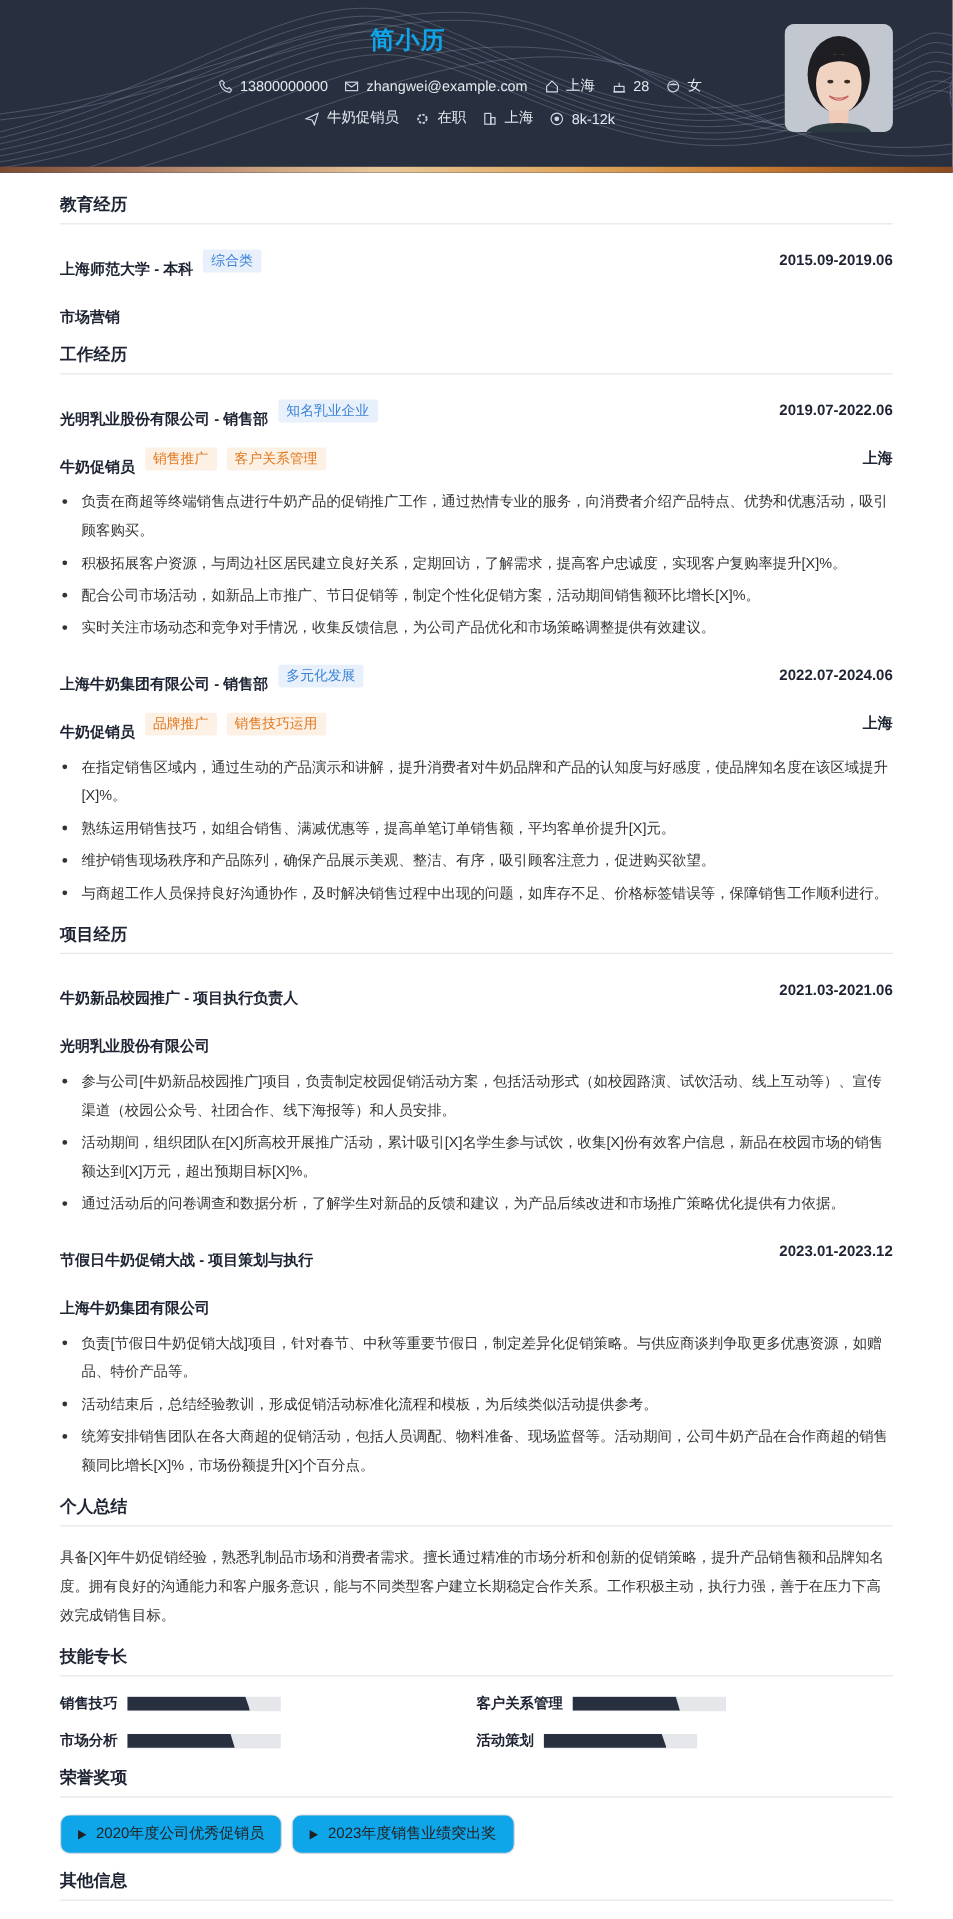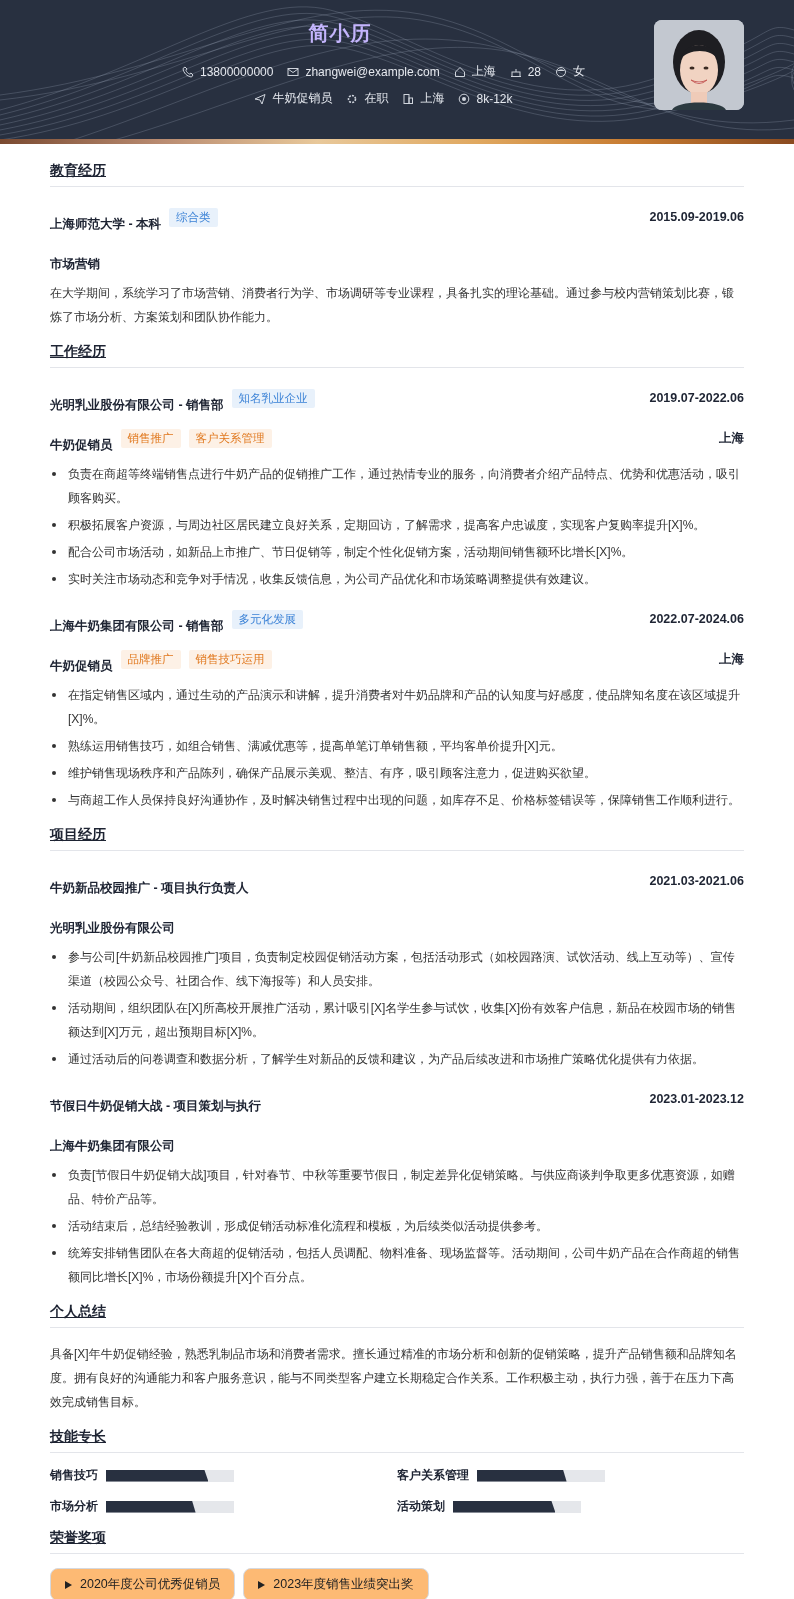--- a/index.html
+++ b/index.html
@@ -10,41 +10,41 @@
     position: relative; width: 794px; height: 144px;
     background: #283040; overflow: hidden;
   }
   .header svg.waves { position: absolute; left: 0; top: 0; }
   .header .stripe {
     position: absolute; left: 0; bottom: 0; width: 100%; height: 5px;
     background: linear-gradient(90deg, #7a4a30 0%, #b88a70 20%, #e8c89a 40%, #e0a860 60%, #c67a30 80%, #8a4a20 100%);
   }
   .header .name {
     position: absolute; top: 20px; left: 0; width: 680px; text-align: center;
-    color: #c4b5fd; font-size: 20px; font-weight: bold; letter-spacing: 1px;
+    color: #0ea5e9; font-size: 20px; font-weight: bold; letter-spacing: 1px;
   }
   .info-row {
     position: absolute; left: 0; width: 767px; display: flex; justify-content: center; gap: 14px;
     color: #e6e9ef; font-size: 12px;
   }
   .info-row.r1 { top: 63px; }
   .info-row.r2 { top: 90px; }
   .info-item { display: flex; align-items: center; gap: 6px; white-space: nowrap; }
   .info-item svg { width: 12px; height: 12px; }
 
   .avatar {
     position: absolute; left: 654px; top: 20px; width: 90px; height: 90px;
     border-radius: 8px; background: #c3c8d0; overflow: hidden;
   }
 
   .content { padding: 18px 50px 20px 50px; }
   .section { margin-bottom: 14px; }
   .section-title {
     font-size: 14px; font-weight: bold; color: #1e2433;
-    padding-bottom: 6px; border-bottom: 1px solid #e3e5ea; margin-bottom: 14px; text-decoration: underline;
+    padding-bottom: 6px; border-bottom: 1px solid #e3e5ea; margin-bottom: 14px;
   }
   .entry { margin-bottom: 12px; }
   .row { display: flex; align-items: center; justify-content: space-between; min-height: 20px; margin-bottom: 8px; }
   .row-left { display: flex; align-items: center; gap: 8px; }
   .bold { font-weight: bold; font-size: 12.5px; color: #1e2433; margin-top: 15px; }
   .date { font-weight: bold; font-size: 12.5px; color: #1e2433; }
   .tag { font-size: 11.5px; padding: 2px 7px; border-radius: 2px; }
   .tag.blue { background: #e8f1fb; color: #3b82d6; }
   .tag.orange { background: #fdf1e6; color: #e0781e; }
   .para { font-size: 12px; line-height: 24px; color: #333; }
@@ -54,21 +54,21 @@
 
   .skills { display: grid; grid-template-columns: 1fr 1fr; row-gap: 14px; margin-top: 4px; }
   .skill { display: flex; align-items: center; gap: 8px; }
   .skill-label { font-size: 12px; font-weight: bold; color: #1e2433; white-space: nowrap; }
   .skill-track { width: 128px; height: 12px; background: #e5e7eb; position: relative; }
   .skill-fill { position: absolute; left: 0; top: 0; height: 12px; background: #283040; clip-path: polygon(0 0, 96% 0, 100% 100%, 0 100%); }
 
   .awards { display: flex; gap: 8px; }
   .award {
     display: flex; align-items: center; gap: 8px; padding: 7px 14px;
-    border: 1px solid #d6d9df; border-radius: 8px; font-size: 12.5px; color: #222; background: #fdba74;
+    border: 1px solid #d6d9df; border-radius: 8px; font-size: 12.5px; color: #222; background: #0ea5e9;
   }
   .award .tri { width: 0; height: 0; border-left: 7px solid #222; border-top: 4.5px solid transparent; border-bottom: 4.5px solid transparent; }
   .other-line { font-size: 12px; line-height: 22px; color: #333; }
   .other-line .k { font-weight: bold; color: #1e2433; }
 </style>
 </head>
 <body>
 
 <div class="header">
   <svg class="waves" width="794" height="144" viewBox="0 0 794 144">
@@ -180,21 +180,20 @@
       <div class="row">
         <div class="row-left">
           <span class="bold">上海师范大学 - 本科</span>
           <span class="tag blue">综合类</span>
         </div>
         <span class="date">2015.09-2019.06</span>
       </div>
       <div class="row">
         <span class="bold">市场营销</span>
       </div>
-      <div class="para">在大学期间，系统学习了市场营销、消费者行为学、市场调研等专业课程，具备扎实的理论基础。通过参与校内营销策划比赛，锻炼了市场分析、方案策划和团队协作能力。</div>
     </div>
   </div>
 
   <div class="section">
     <div class="section-title">工作经历</div>
 
     <div class="entry">
       <div class="row">
         <div class="row-left">
           <span class="bold">光明乳业股份有限公司 - 销售部</span>

